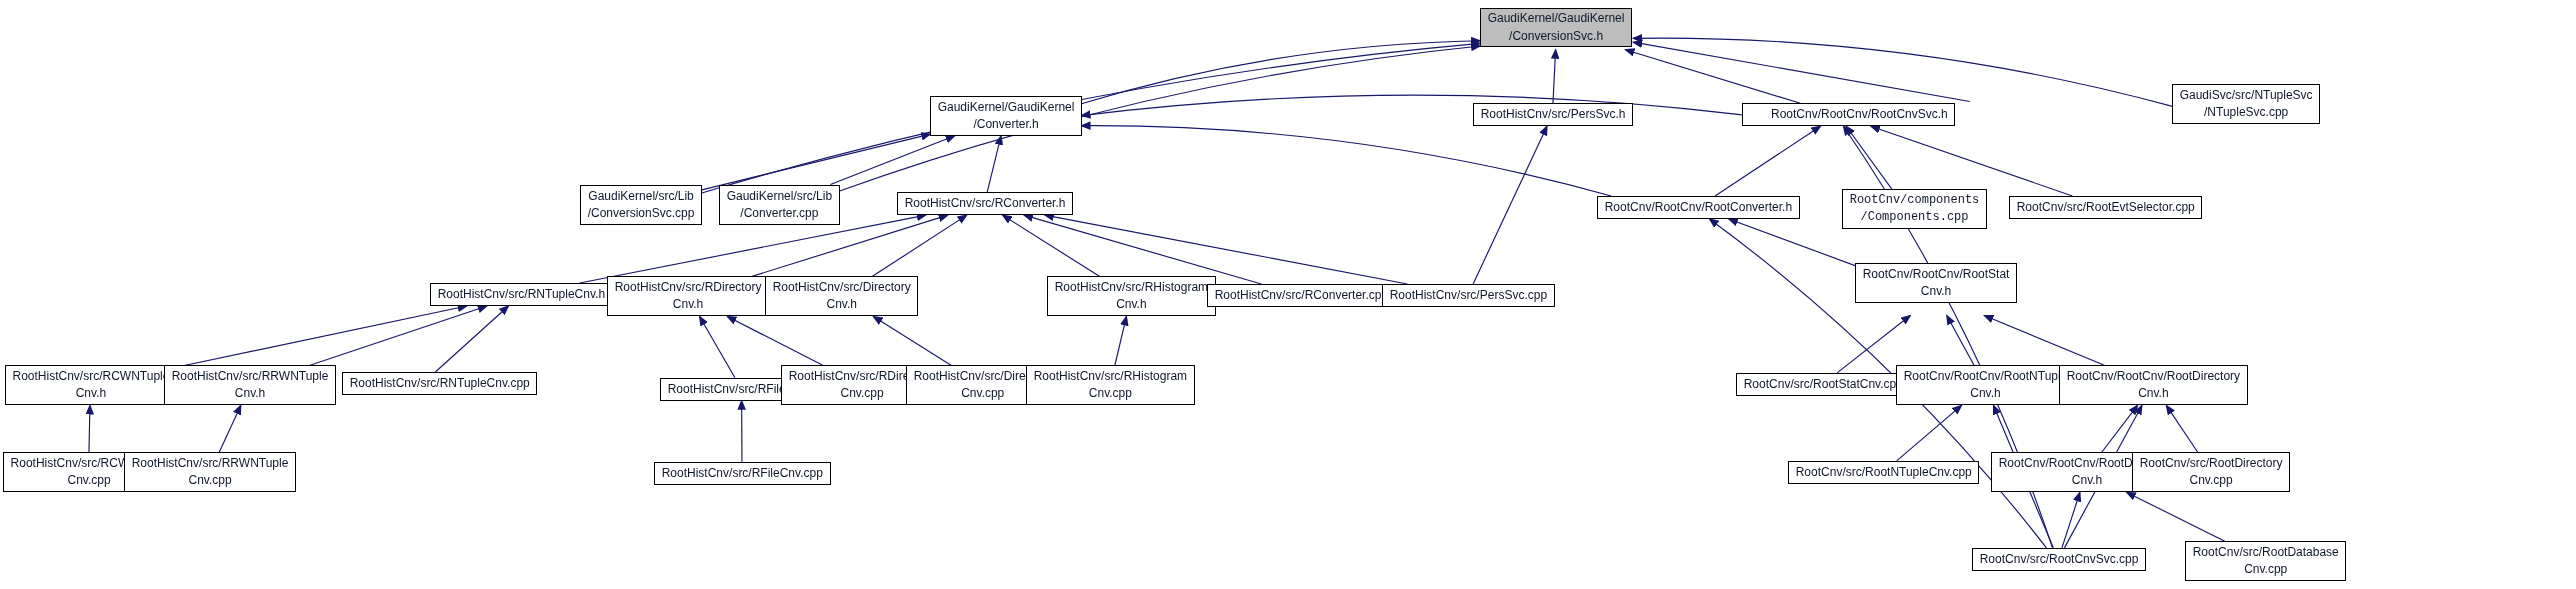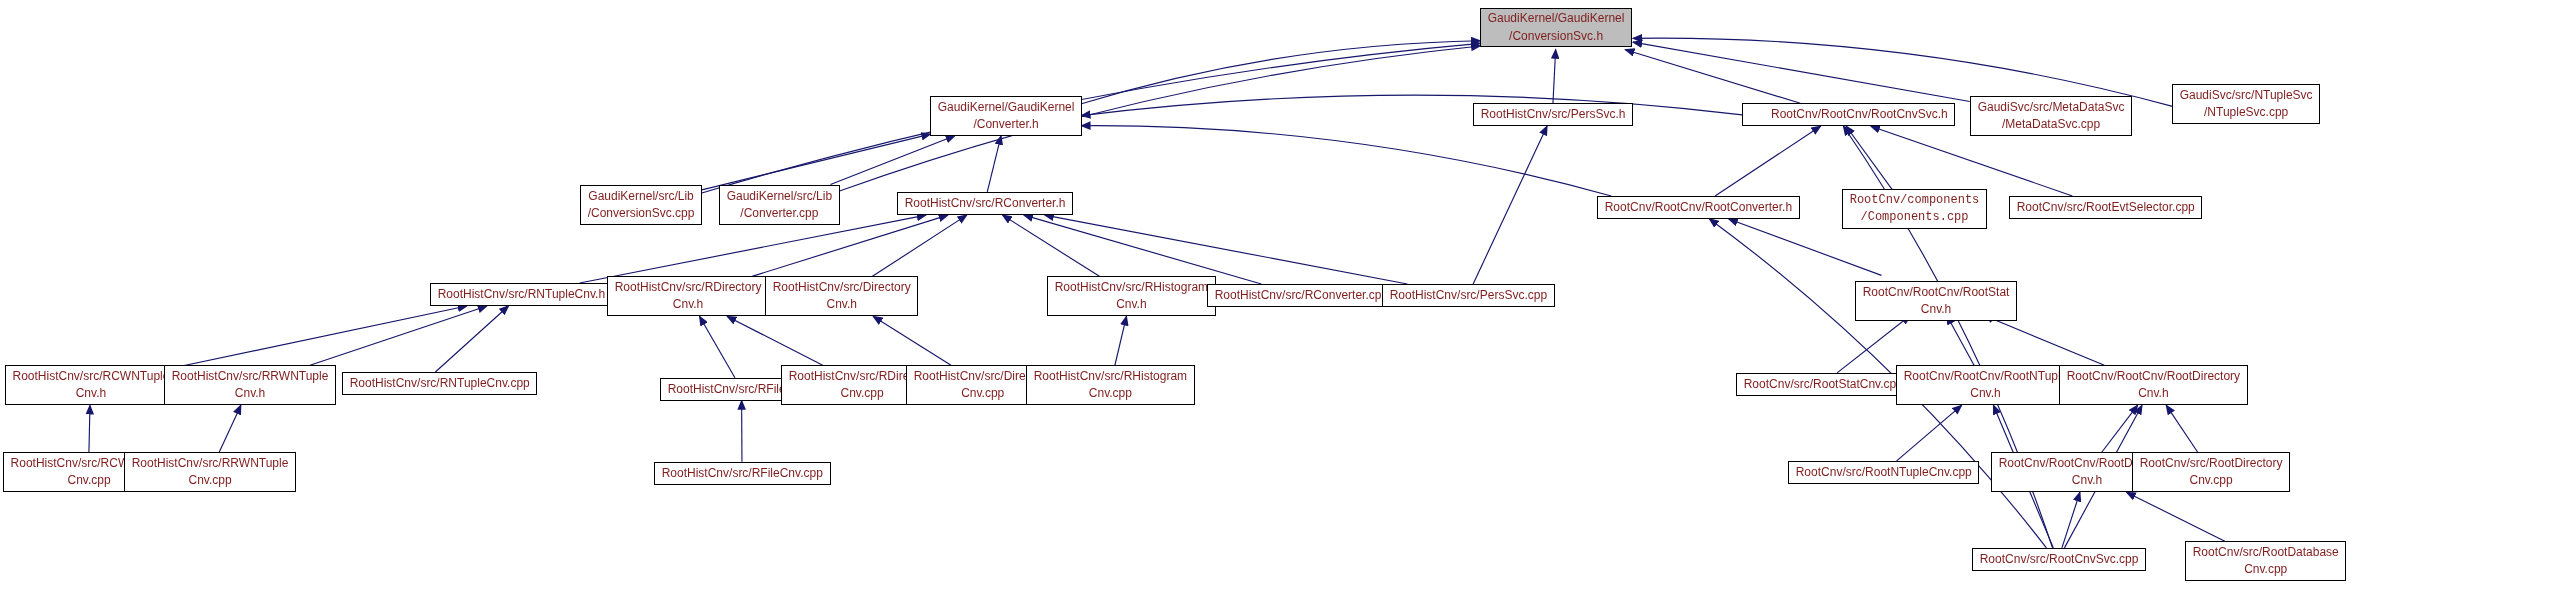--- a/index.html
+++ b/index.html
@@ -9,21 +9,21 @@
     font-family:"Liberation Sans","DejaVu Sans",sans-serif;
     background:#ffffff;
     overflow:hidden;
   }
   #edge-layer{position:absolute;left:0;top:0;z-index:1;}
   .node{
     position:absolute;
     z-index:2;
     background:#ffffff;
     border:1px solid #000000;
-    color:#7f1d1d;
+    color:#0f172a;
     font-size:12px;
     line-height:1.42;
     padding:1.9px 6.7px;
     text-align:center;
     white-space:nowrap;
     box-sizing:border-box;
     cursor:pointer;
   }
   .node.hl{
     background:#bdbdbd;
@@ -93,24 +93,20 @@
     <div class="node" style="left: 930px; top: 96px;">
       <div>GaudiKernel/GaudiKernel</div>
       <div>/Converter.h</div>
     </div>
     <div class="node" style="left: 1473px; top: 103px;">
       <div>RootHistCnv/src/PersSvc.h</div>
     </div>
     <div class="node" style="left: 1742px; top: 103px; padding-left: 28px;">
       <div>RootCnv/RootCnv/RootCnvSvc.h</div>
     </div>
-    <div class="node" style="left: 1970px; top: 96px;">
-      <div>GaudiSvc/src/MetaDataSvc</div>
-      <div>/MetaDataSvc.cpp</div>
-    </div>
     <div class="node" style="left: 2172px; top: 84px;">
       <div>GaudiSvc/src/NTupleSvc</div>
       <div>/NTupleSvc.cpp</div>
     </div>
     <div class="node" style="left: 580px; top: 185px;">
       <div>GaudiKernel/src/Lib</div>
       <div>/ConversionSvc.cpp</div>
     </div>
     <div class="node" style="left: 719px; top: 185px;">
       <div>GaudiKernel/src/Lib</div>
@@ -143,21 +139,21 @@
     <div class="node" style="left: 1047px; top: 276px;">
       <div>RootHistCnv/src/RHistogram</div>
       <div>Cnv.h</div>
     </div>
     <div class="node" style="left: 1207px; top: 284px;">
       <div>RootHistCnv/src/RConverter.cpp</div>
     </div>
     <div class="node" style="left: 1382px; top: 284px;">
       <div>RootHistCnv/src/PersSvc.cpp</div>
     </div>
-    <div class="node" style="left: 1855px; top: 281px;">
+    <div class="node" style="left: 1855px; top: 263px;">
       <div>RootCnv/RootCnv/RootStat</div>
       <div>Cnv.h</div>
     </div>
     <div class="node" style="left: 4.8px; top: 365px;">
       <div>RootHistCnv/src/RCWNTuple</div>
       <div>Cnv.h</div>
     </div>
     <div class="node" style="left: 164px; top: 365px;">
       <div>RootHistCnv/src/RRWNTuple</div>
       <div>Cnv.h</div>

